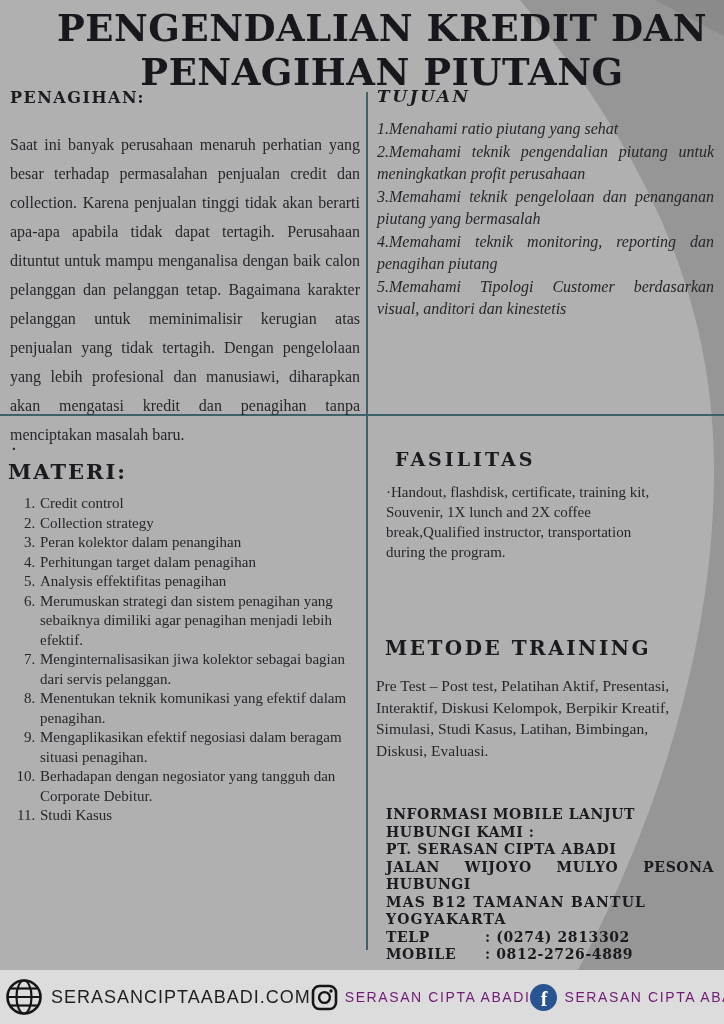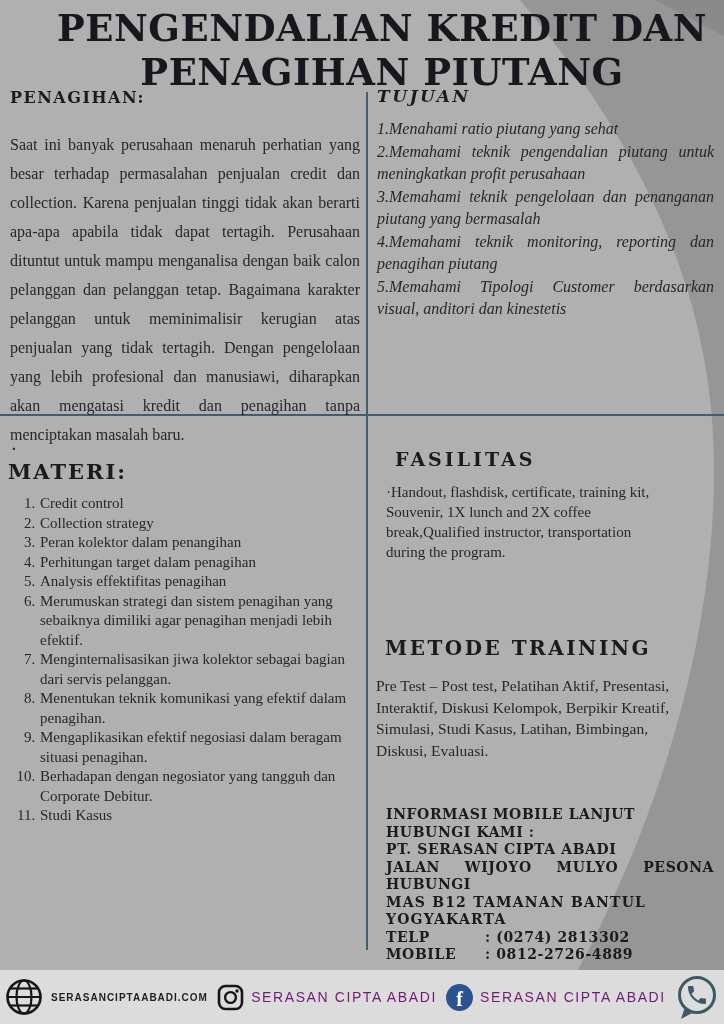--- a/index.html
+++ b/index.html
@@ -88,21 +88,21 @@
     position: absolute; left: 0; bottom: 0;
     width: 724px; height: 54px;
     background: #dddcdc;
     display: flex; align-items: center;
     justify-content: space-between;
     padding: 0 5px 0 4px; box-sizing: border-box;
     font-family: "Liberation Sans", sans-serif;
     color: #1f1f1f;
   }
   .f-group { display: flex; align-items: center; gap: 7px; white-space: nowrap; }
-  .f-site { font-weight: bold; font-size: 10px; letter-spacing: 1px; }
+  .f-site { font-weight: normal; font-size: 18px; letter-spacing: 1px; }
   .f-handle { font-size: 14px; letter-spacing: 1.6px; color: #701a75; }
   .fb-circle {
     width: 27px; height: 27px; border-radius: 50%;
     display: flex; align-items: flex-end; justify-content: center;
     color: #fff; font-weight: bold; font-size: 20px; line-height: 24px;
     font-family: "Liberation Serif", serif;
     overflow: hidden;
   }
 </style>
 </head>

